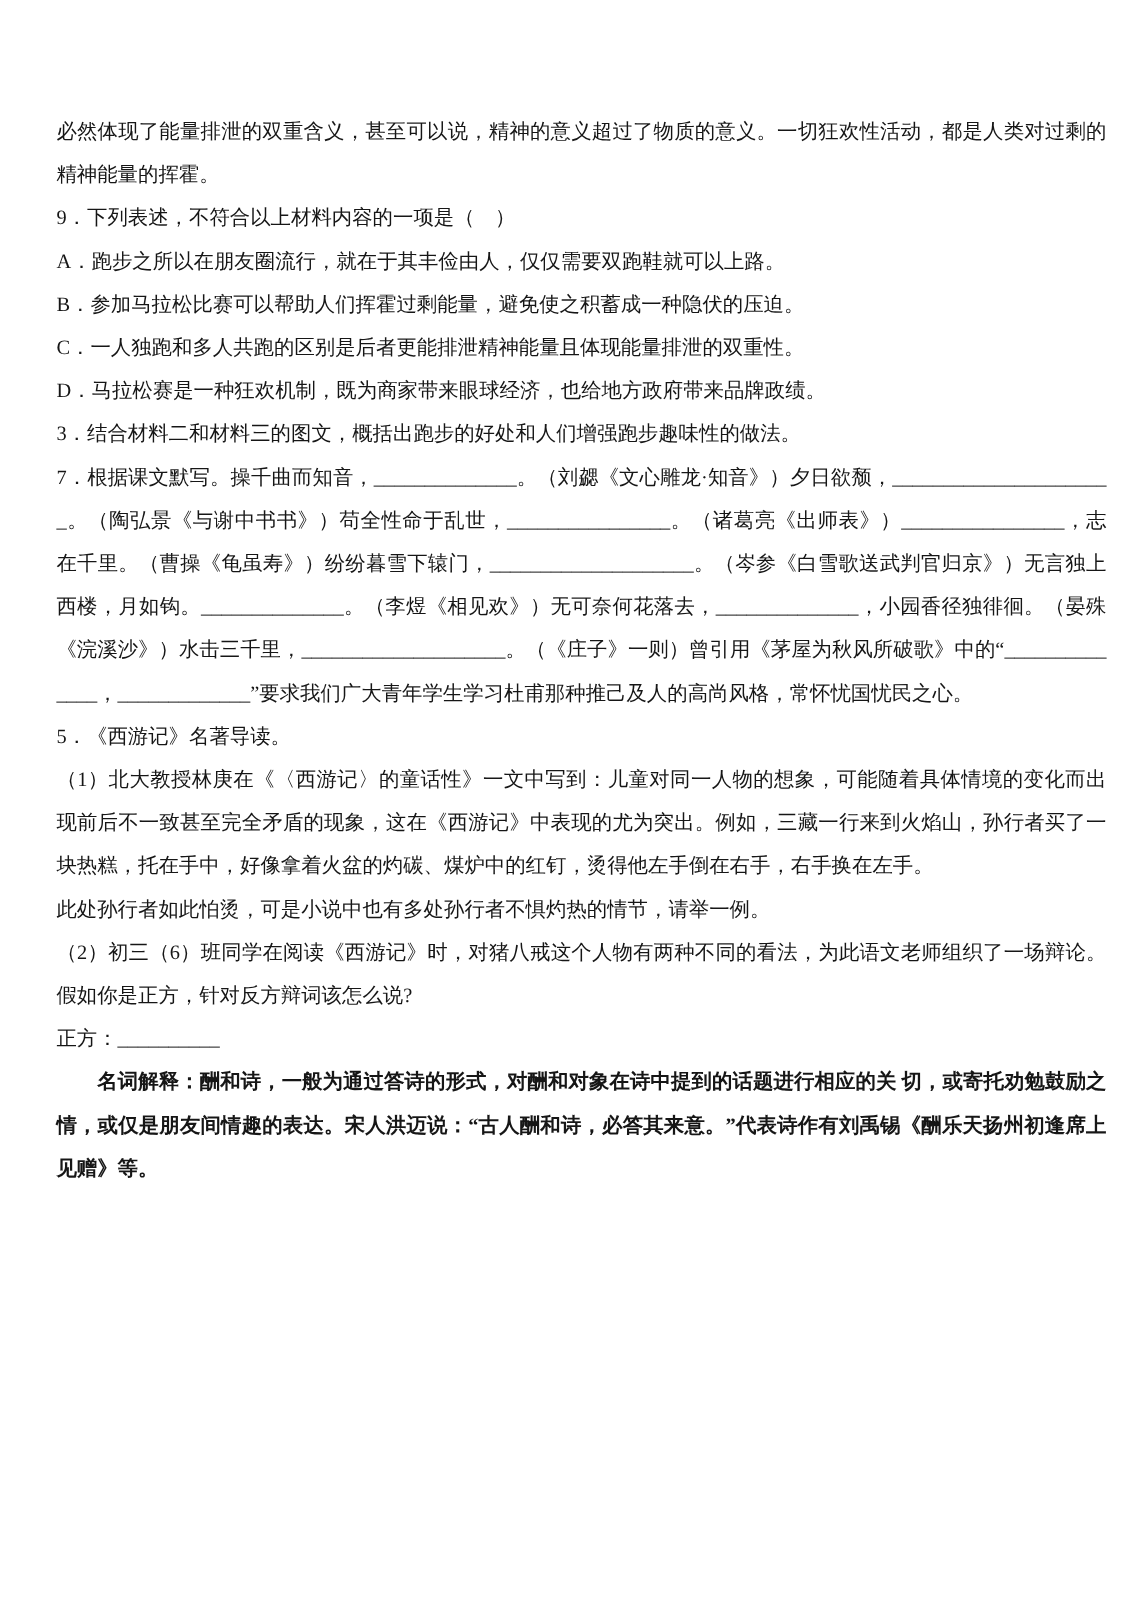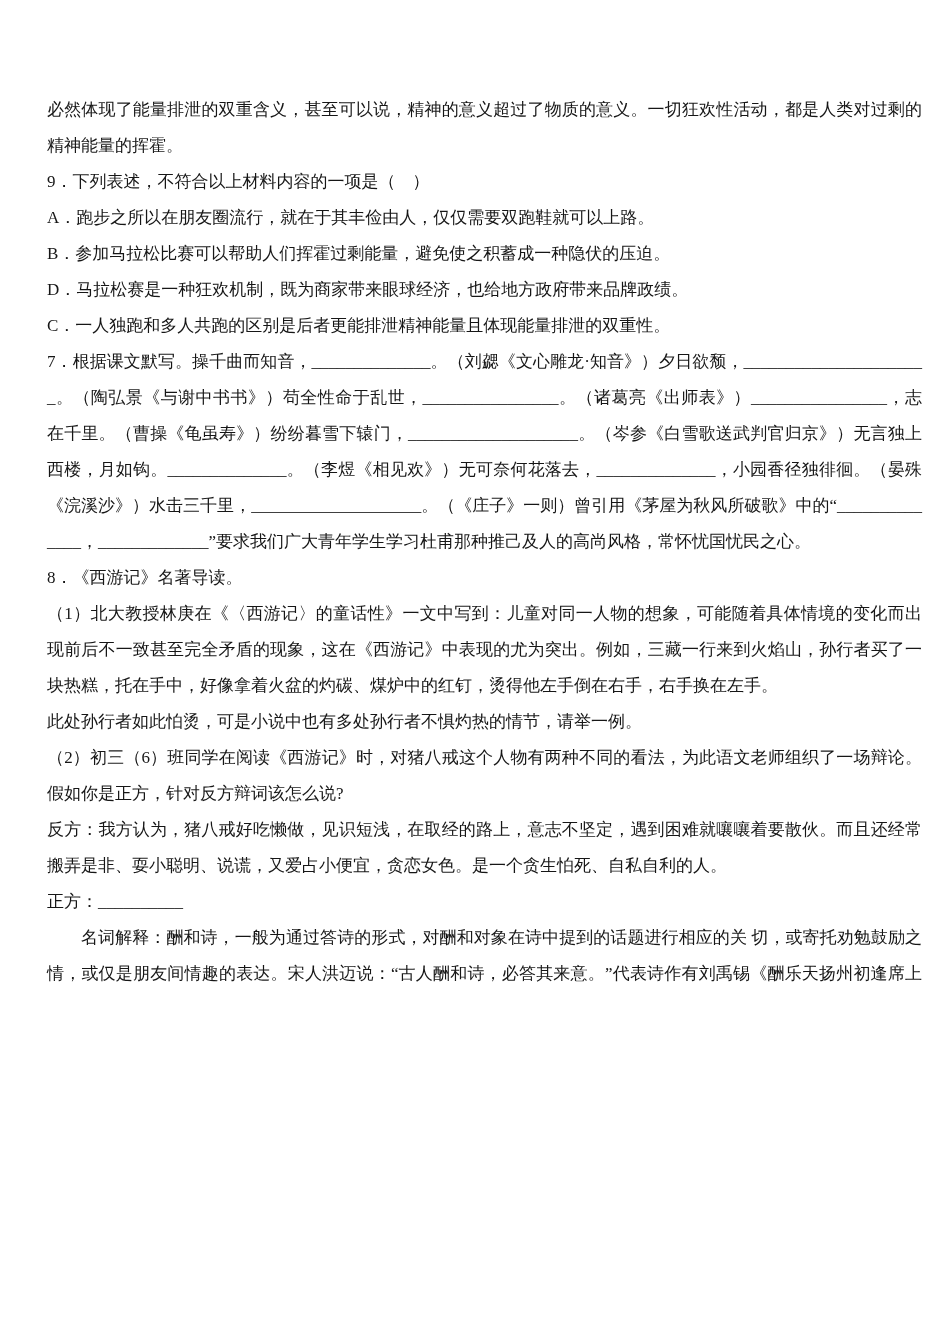--- a/index.html
+++ b/index.html
@@ -28,36 +28,36 @@
     word-break: break-all;
   }
   p.para {
     margin: 0;
     padding: 0;
   }
   p.para.indent {
     text-indent: 2em;
   }
   p.para.bold {
-    font-weight: normal;
+    font-weight: bold;
   }
 </style>
 </head>
 <body>
 
 <div class="page">
   <div class="content" id="doc-content" style="color: rgb(22, 22, 22);">
       <p class="para">必然体现了能量排泄的双重含义，甚至可以说，精神的意义超过了物质的意义。一切狂欢性活动，都是人类对过剩的精神能量的挥霍。</p>
       <p class="para">9．下列表述，不符合以上材料内容的一项是（　）</p>
       <p class="para">A．跑步之所以在朋友圈流行，就在于其丰俭由人，仅仅需要双跑鞋就可以上路。</p>
       <p class="para">B．参加马拉松比赛可以帮助人们挥霍过剩能量，避免使之积蓄成一种隐伏的压迫。</p>
+      <p class="para">C．一人独跑和多人共跑的区别是后者更能排泄精神能量且体现能量排泄的双重性。</p>
       <p class="para">D．马拉松赛是一种狂欢机制，既为商家带来眼球经济，也给地方政府带来品牌政绩。</p>
-      <p class="para">C．一人独跑和多人共跑的区别是后者更能排泄精神能量且体现能量排泄的双重性。</p>
+      <p class="para">3．结合材料二和材料三的图文，概括出跑步的好处和人们增强跑步趣味性的做法。</p>
       <p class="para">7．根据课文默写。操千曲而知音，______________。（刘勰《文心雕龙·知音》）夕日欲颓，______________________。（陶弘景《与谢中书书》）苟全性命于乱世，________________。（诸葛亮《出师表》）________________，志在千里。（曹操《龟虽寿》）纷纷暮雪下辕门，____________________。（岑参《白雪歌送武判官归京》）无言独上西楼，月如钩。______________。（李煜《相见欢》）无可奈何花落去，______________，小园香径独徘徊。（晏殊《浣溪沙》）水击三千里，____________________。（《庄子》一则）曾引用《茅屋为秋风所破歌》中的“______________，_____________”要求我们广大青年学生学习杜甫那种推己及人的高尚风格，常怀忧国忧民之心。</p>
-      <p class="para">8．《西游记》名著导读。</p>
+      <p class="para">5．《西游记》名著导读。</p>
       <p class="para">（1）北大教授林庚在《〈西游记〉的童话性》一文中写到：儿童对同一人物的想象，可能随着具体情境的变化而出现前后不一致甚至完全矛盾的现象，这在《西游记》中表现的尤为突出。例如，三藏一行来到火焰山，孙行者买了一块热糕，托在手中，好像拿着火盆的灼碳、煤炉中的红钉，烫得他左手倒在右手，右手换在左手。</p>
       <p class="para">此处孙行者如此怕烫，可是小说中也有多处孙行者不惧灼热的情节，请举一例。</p>
       <p class="para">（2）初三（6）班同学在阅读《西游记》时，对猪八戒这个人物有两种不同的看法，为此语文老师组织了一场辩论。假如你是正方，针对反方辩词该怎么说?</p>
-      <p class="para">反方：我方认为，猪八戒好吃懒做，见识短浅，在取经的路上，意志不坚定，遇到困难就嚷嚷着要散伙。而且还经常搬弄是非、耍小聪明、说谎，又爱占小便宜，贪恋女色。是一个贪生怕死、自私自利的人。</p>
       <p class="para">正方：__________</p>
       <p class="para indent bold">名词解释：酬和诗，一般为通过答诗的形式，对酬和对象在诗中提到的话题进行相应的关 切，或寄托劝勉鼓励之情，或仅是朋友间情趣的表达。宋人洪迈说：“古人酬和诗，必答其来意。”代表诗作有刘禹锡《酬乐天扬州初逢席上见赠》等。</p>
     </div>
 </div>
 
 </body></html>

